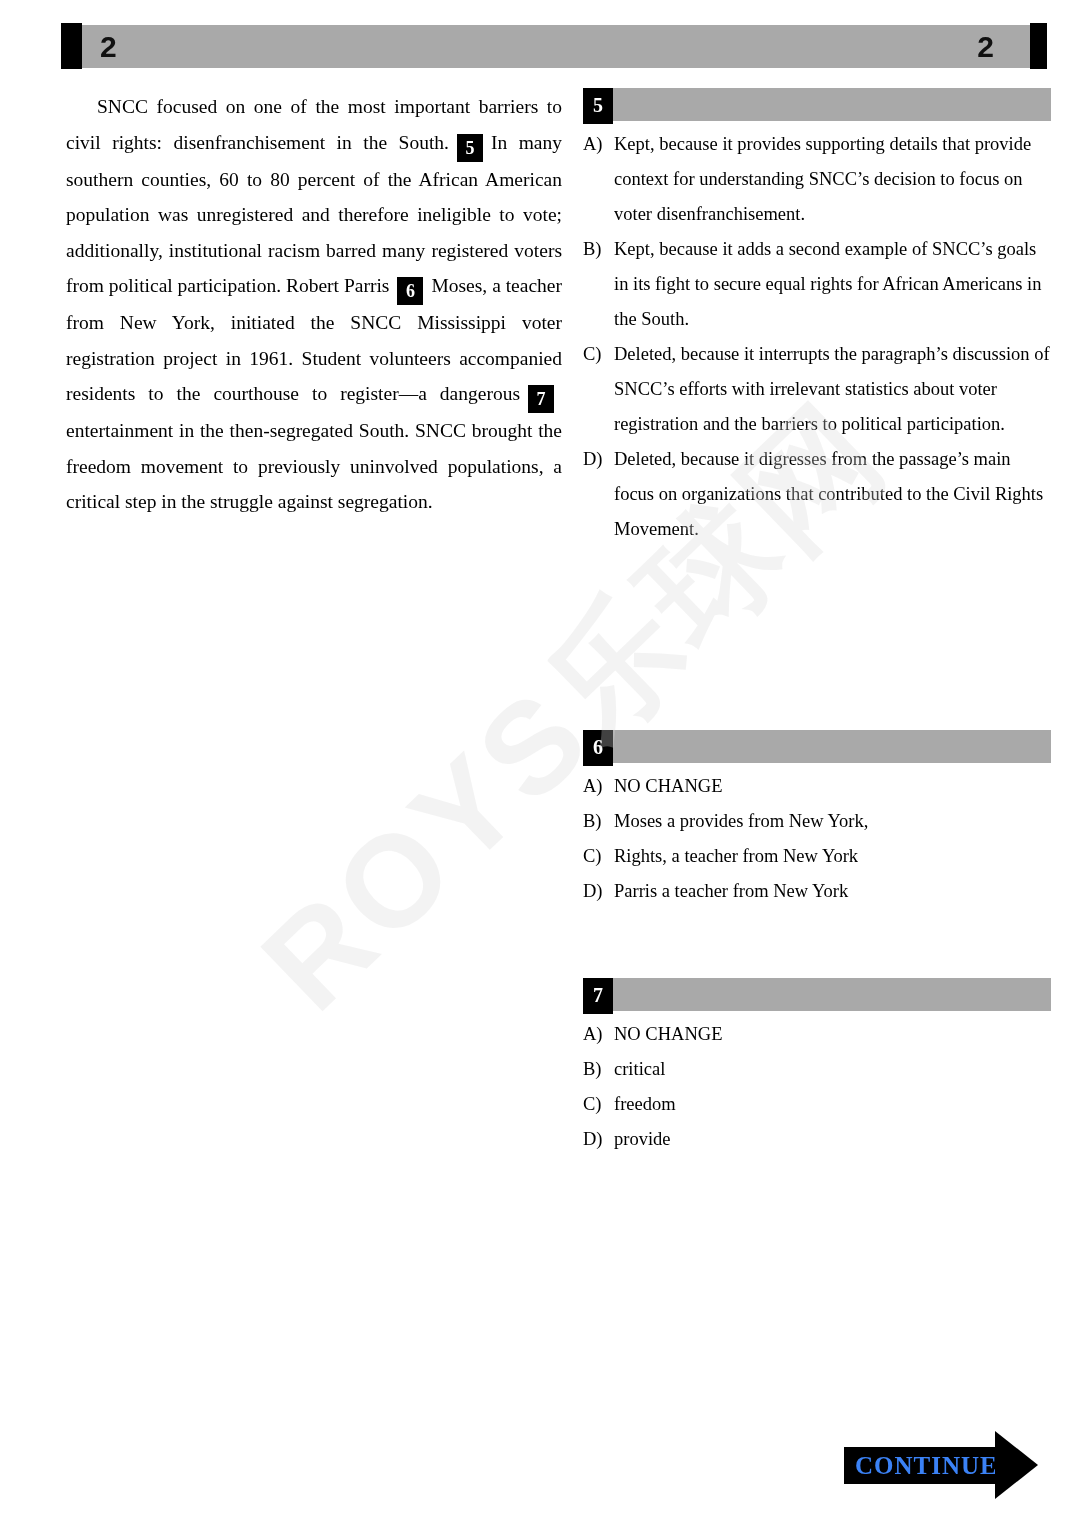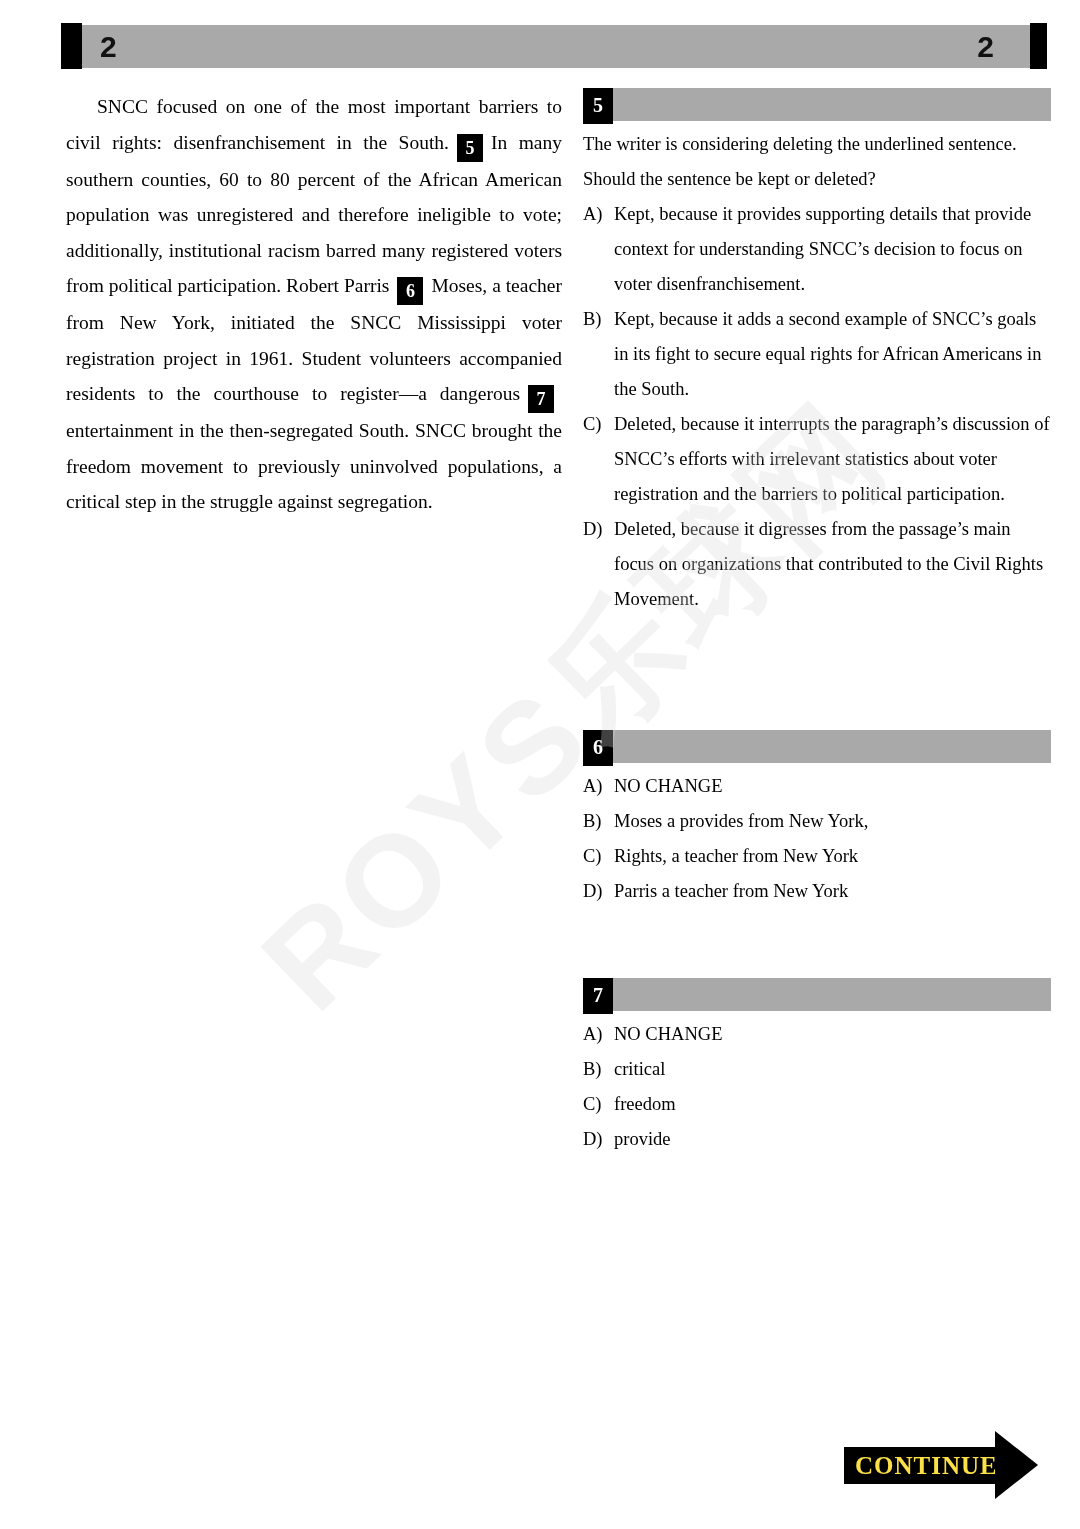--- a/index.html
+++ b/index.html
@@ -35,21 +35,21 @@
     position:absolute;left:0;top:0;width:30px;height:36px;background:#000;
     color:#fff;font-weight:bold;font-size:20px;line-height:34px;text-align:center;
   }
   .qbody{margin-top:6px;font-size:18.5px;line-height:35px;}
   .stem{margin:0;}
   .opt{position:relative;padding-left:31px;cursor:default;}
   .opt-label{position:absolute;left:0;top:0;}
   
   .continue{position:absolute;left:844px;top:1431px;display:flex;align-items:center;}
   .continue-rect{
-    background:#000;color:#fde047;height:37px;line-height:37px;padding:0 11px;
+    background:#000;color:#3b82f6;height:37px;line-height:37px;padding:0 11px;
     font-size:25px;font-weight:bold;letter-spacing:1px;
   }
   .continue-arrow{
     width:0;height:0;border-left:43px solid #000;
     border-top:34px solid transparent;border-bottom:34px solid transparent;
     margin-left:-14px;
   }
   
   .watermark{
     position:absolute;left:285px;top:920px;z-index:10;pointer-events:none;
@@ -75,21 +75,20 @@
   <p class="passage"><span>SNCC focused on one of the most important barriers to civil rights: disenfranchisement in the South.</span><span class="qmark">5</span><span class="u">In many southern counties, 60 to 80 percent of the African American population was unregistered and therefore ineligible to vote; additionally, institutional racism barred many registered voters from political participation.</span><span> Robert Parris</span><span class="qmark">6</span><span class="u">Moses, a</span><span> teacher from New York, initiated the SNCC Mississippi voter registration project in 1961. Student volunteers accompanied residents to the courthouse to register—a dangerous</span><span class="qmark">7</span><span class="u">entertainment</span><span> in the then-segregated South. SNCC brought the freedom movement to previously uninvolved populations, a critical step in the struggle against segregation.</span></p>
 </div>
 
 <div class="right-col">
 
   <div class="question q5">
     <div class="qbar">
       <div class="qnum">5</div>
     </div>
     <div class="qbody">
-      <p class="stem">The writer is considering deleting the underlined sentence. Should the sentence be kept or deleted?</p>
       <div class="opt">
         <span class="opt-label">A)</span><span>Kept, because it provides supporting details that provide context for understanding SNCC’s decision to focus on voter disenfranchisement.</span>
       </div>
       <div class="opt">
         <span class="opt-label">B)</span><span>Kept, because it adds a second example of SNCC’s goals in its fight to secure equal rights for African Americans in the South.</span>
       </div>
       <div class="opt">
         <span class="opt-label">C)</span><span>Deleted, because it interrupts the paragraph’s discussion of SNCC’s efforts with irrelevant statistics about voter registration and the barriers to political participation.</span>
       </div>
       <div class="opt">

